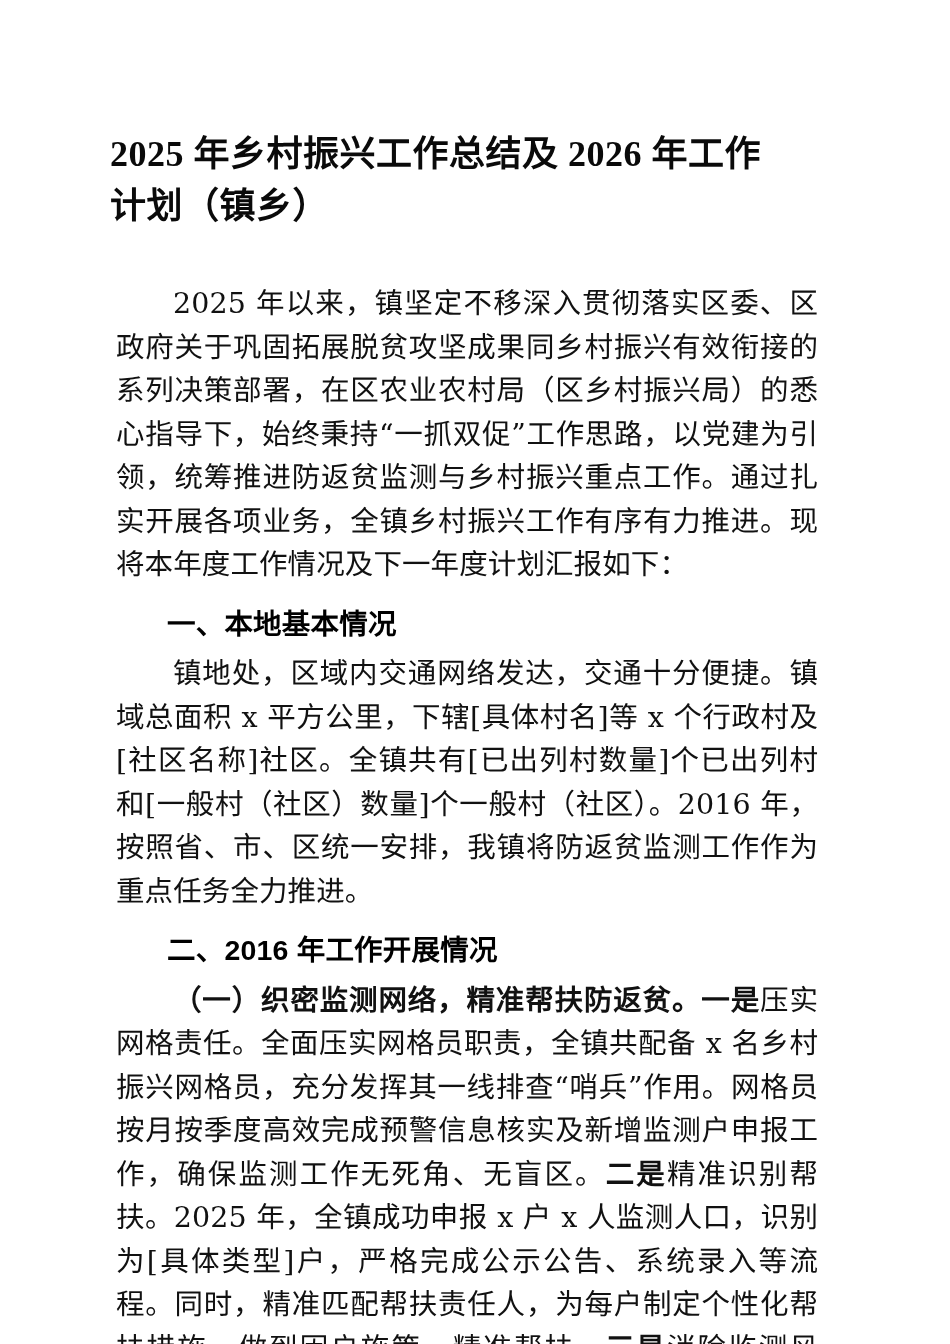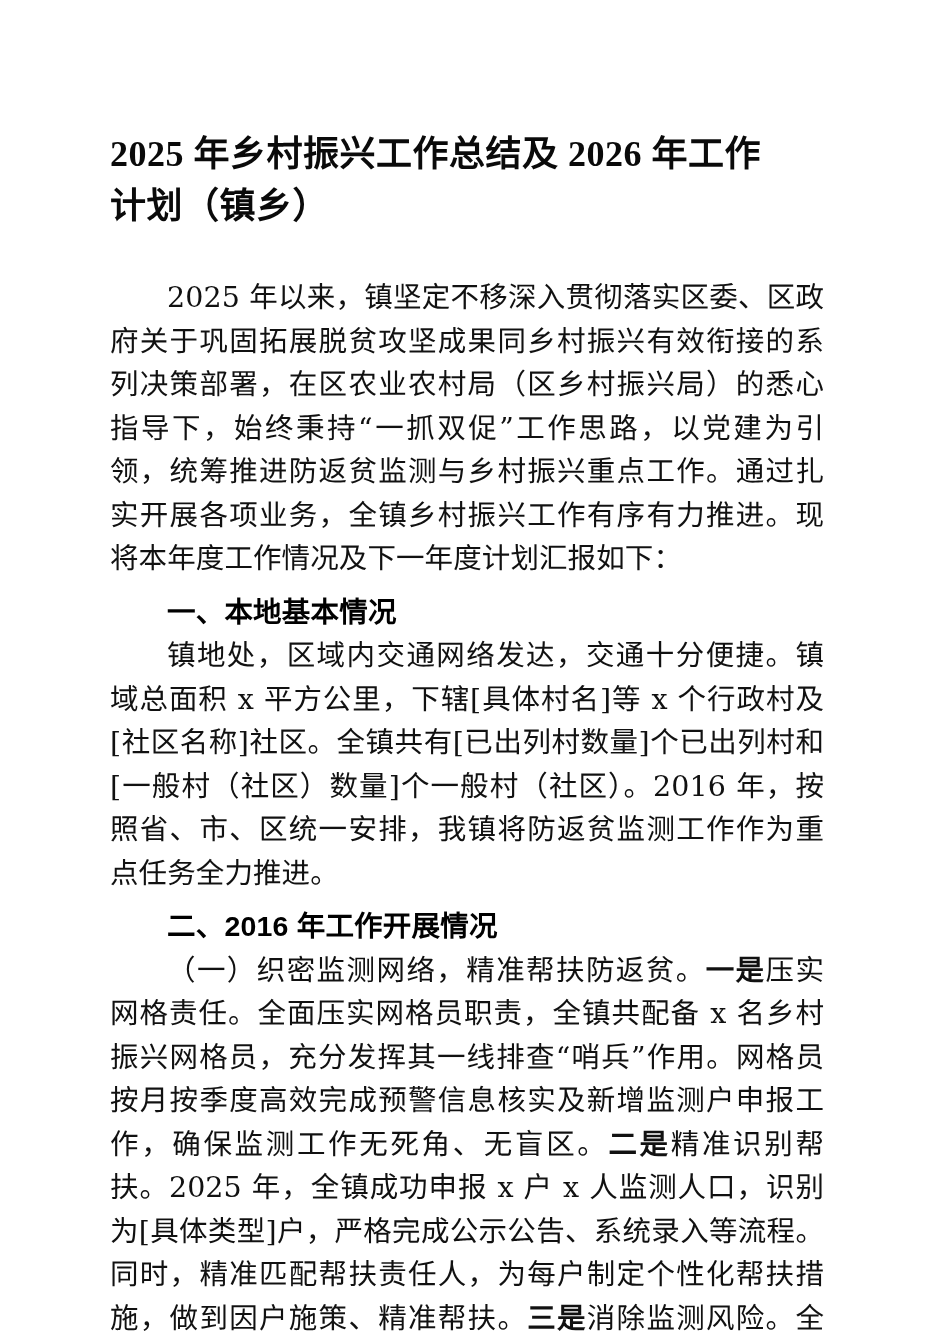--- a/index.html
+++ b/index.html
@@ -41,21 +41,21 @@
     font-weight: bold;
     font-size: 36px;
     line-height: 52px;
     text-align: left;
     letter-spacing: 0.5px;
     color: #0a0a0a;
   }
 
   
   .para {
-    margin: 0;
+    margin: 6px;
     font-family: "DejaVu Serif", "Liberation Serif", serif;
     font-weight: 400;
     font-size: 28.5px;
     line-height: 43.5px;
     text-align: justify;
     text-justify: inter-ideograph;
     text-indent: 2em;
     letter-spacing: 0.1px;
     color: #111111;
   }
@@ -73,21 +73,21 @@
     line-height: 43.5px;
     text-indent: 2em;
     letter-spacing: 0.2px;
     color: #000000;
   }
 
   .h1-gap-top   { padding-top: 10px; }
 
   
   .b-serif {
-    font-weight: normal;
+    font-weight: bold;
     font-family: "DejaVu Serif", "Liberation Serif", serif;
   }
 
   
   .marker {
     font-weight: bold;
     font-family: "DejaVu Serif", "Liberation Serif", serif;
   }
 </style>
 </head>

